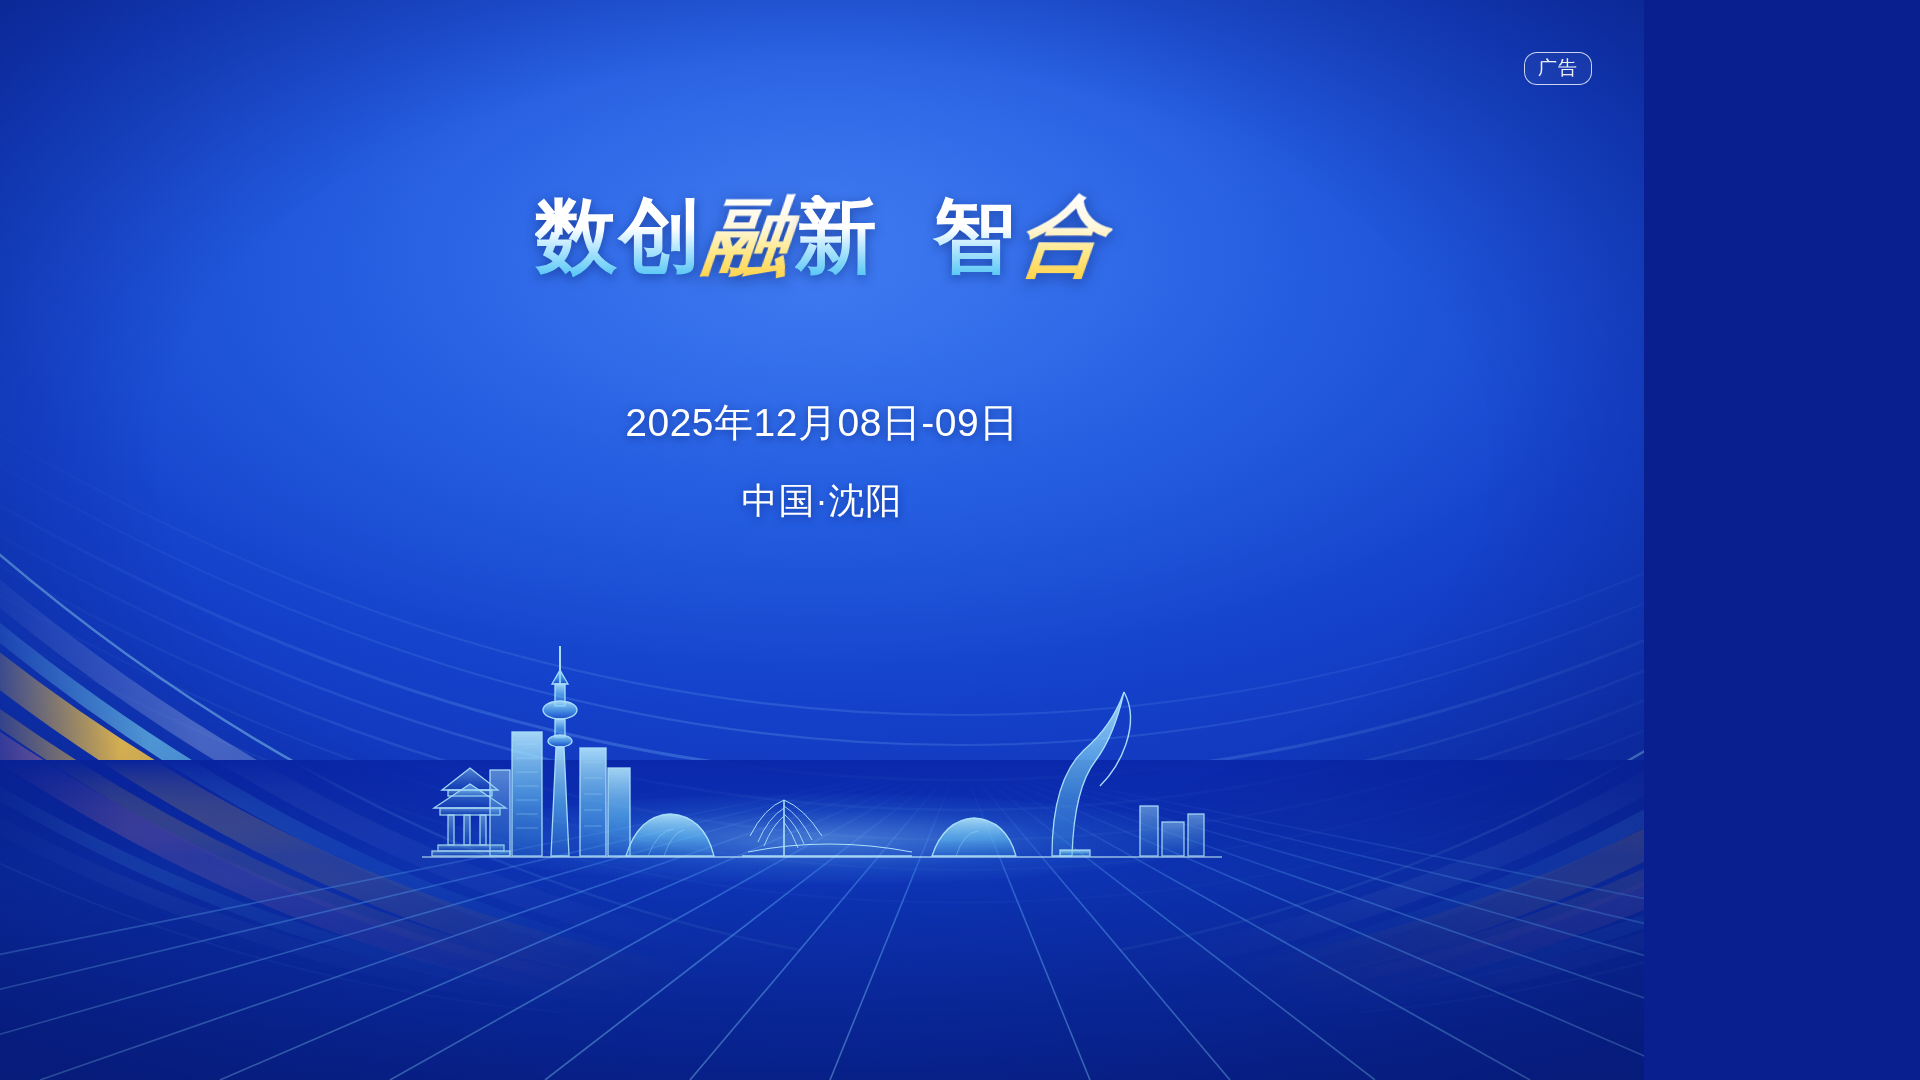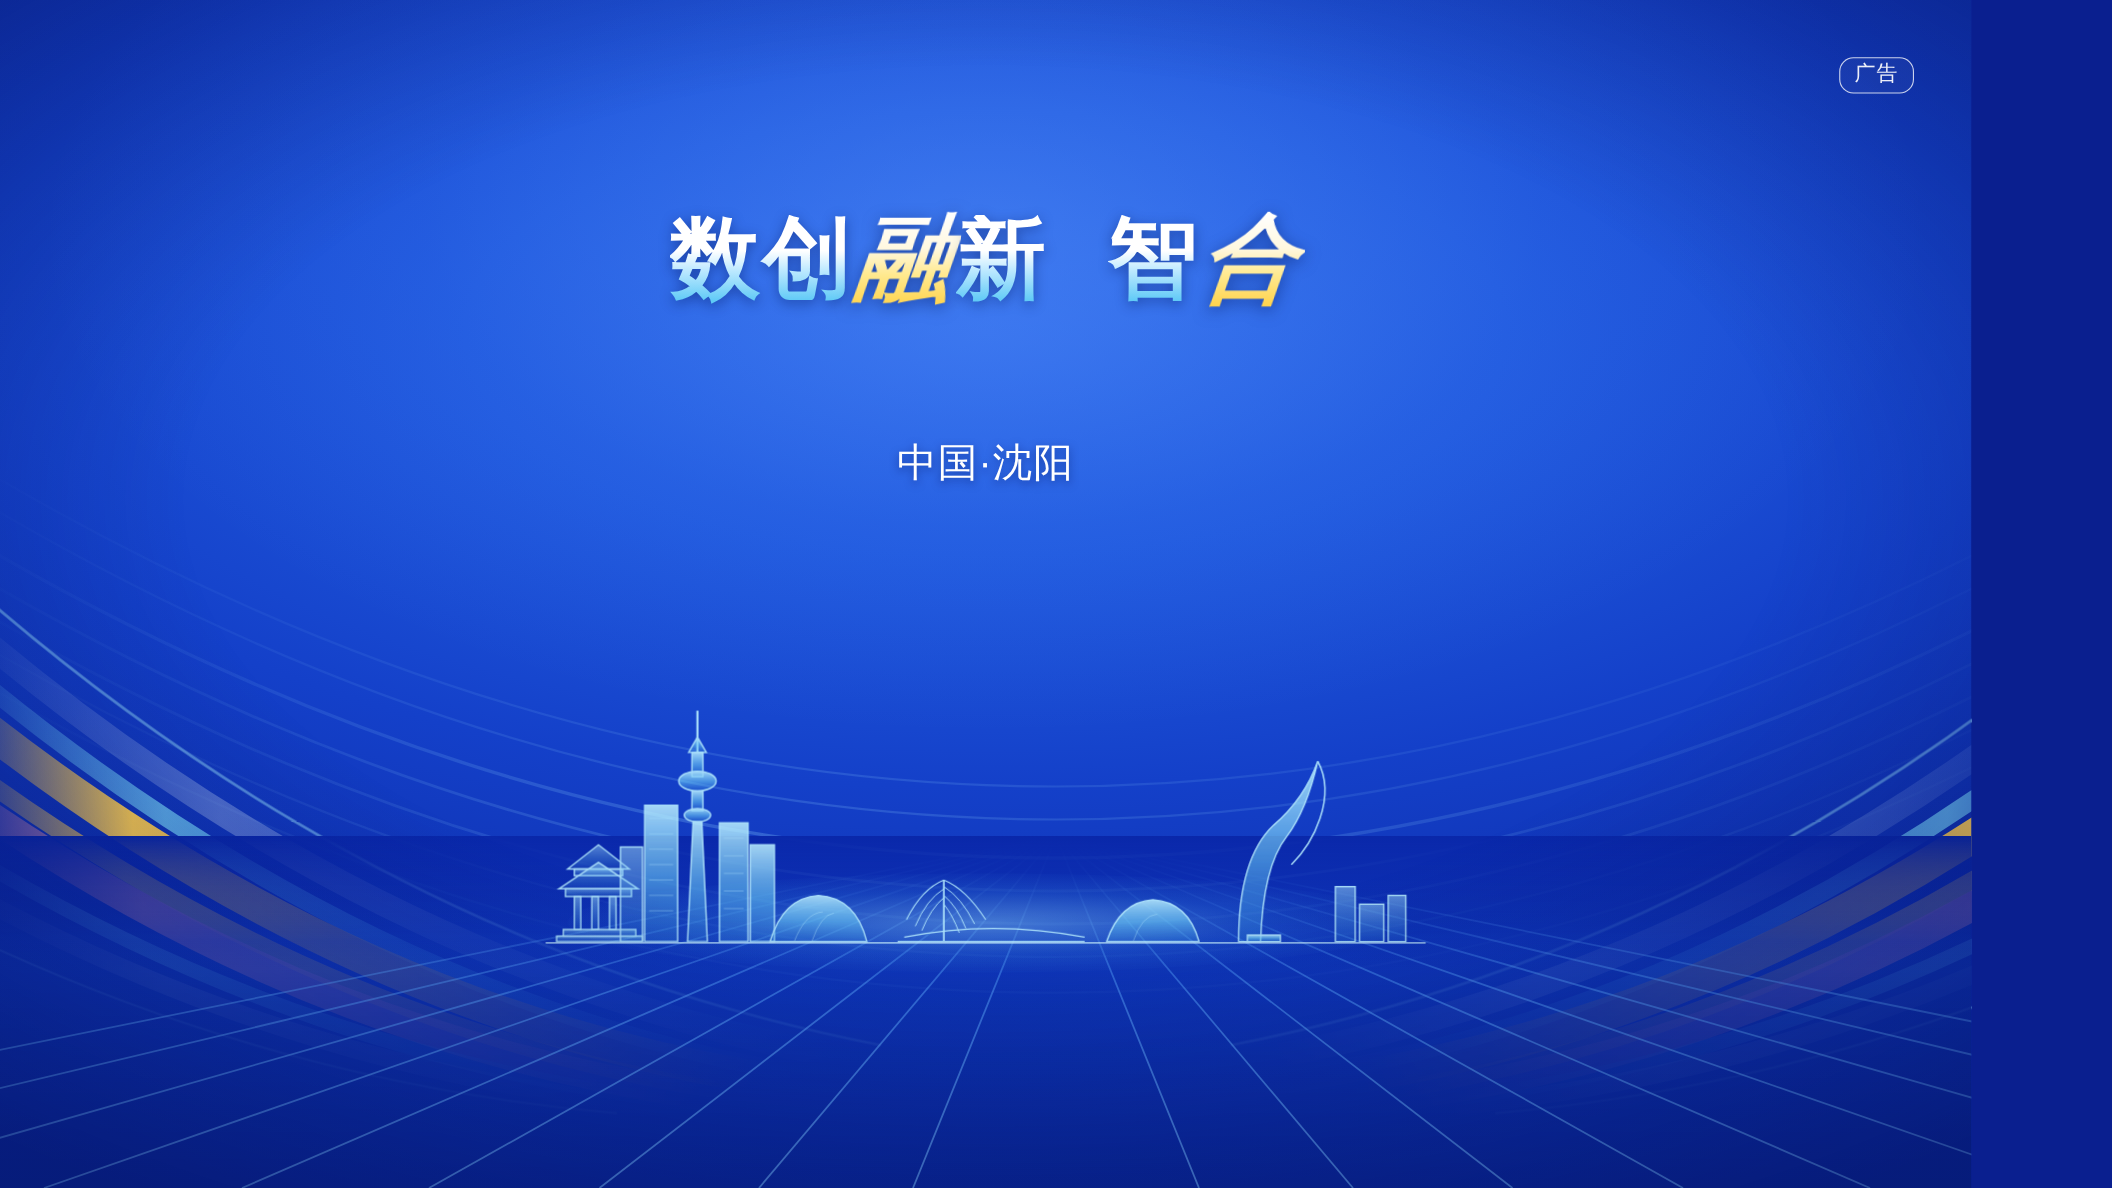--- a/index.html
+++ b/index.html
@@ -1,20 +1,20 @@
 <!DOCTYPE html>
 <html><head>
 <meta charset="utf-8">
 <style>
   * { margin:0; padding:0; box-sizing:border-box; }
   html,body { width:1920px; height:1080px; overflow:hidden; background:#0a1f8f; }
   body { font-family:"Liberation Sans","DejaVu Sans",sans-serif; }
 
   #stage{
-    position:relative; width:1792px; height:1080px; overflow:hidden;
+    position:relative; width:1644px; height:1080px; overflow:hidden;
     background:
       radial-gradient(ellipse 120% 85% at 50% 28%, #2f6ae8 0%, #2059dd 22%, #1440c9 45%, #0e2fae 68%, #0a2098 85%, #081a84 100%);
   }
 
   
   .glow-top{
     position:absolute; left:50%; top:-22%; transform:translateX(-50%);
     width:1700px; height:900px; border-radius:50%;
     background:radial-gradient(ellipse at center, rgba(90,150,255,.42) 0%, rgba(60,120,245,.18) 42%, rgba(20,60,200,0) 72%);
     pointer-events:none;
@@ -356,18 +356,19 @@
       <span class="seg sl-cyan">数创</span>
       <span class="seg sl-gold">融</span>
       <span class="seg sl-cyan">新</span>
       <span class="slogan-gap"></span>
       <span class="seg sl-cyan">智</span>
       <span class="seg sl-gold">合</span>
     </div>
 
 
     <div class="meta">
+      <div class="date">2025年12月08日-09日</div>
       <div class="place">中国·沈阳</div>
     </div>
 
   </div>
 
 </div>
 
 </body></html>

